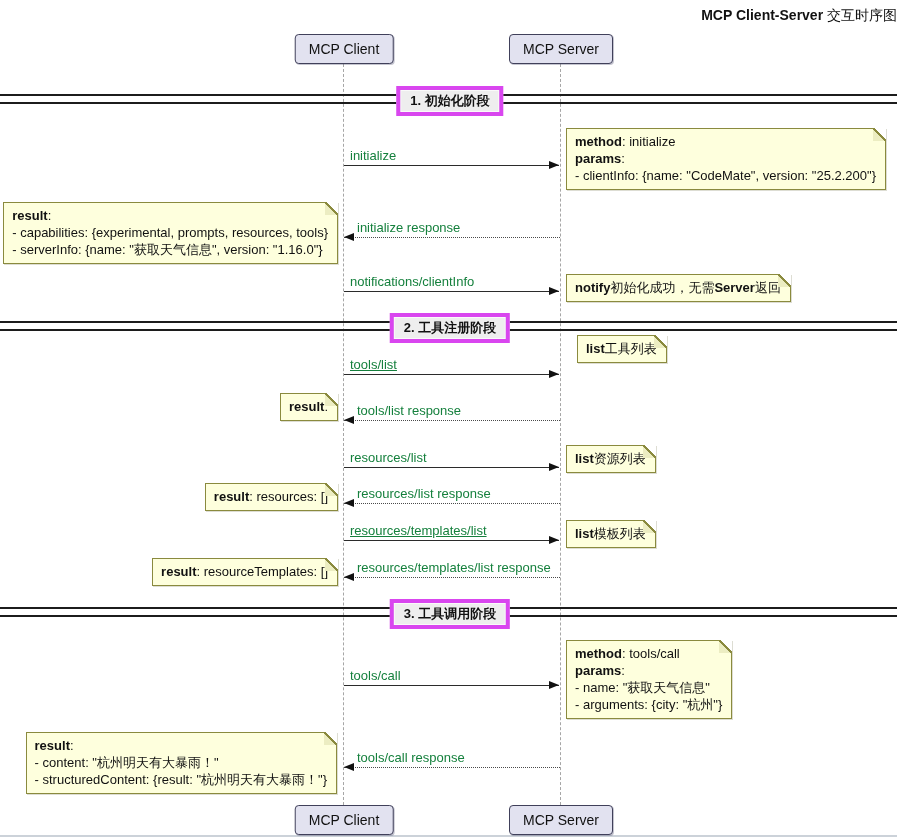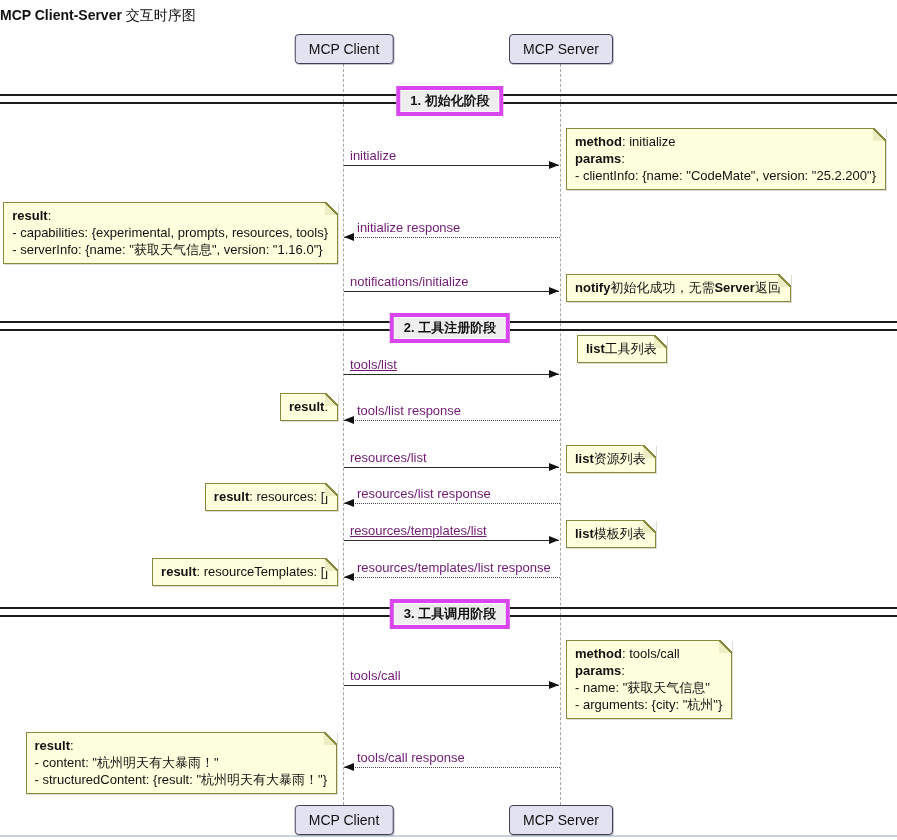--- a/index.html
+++ b/index.html
@@ -1,33 +1,33 @@
 <!DOCTYPE html>
 <html><head>
 <meta charset="utf-8">
 <style>
   html,body{margin:0;padding:0;background:#ffffff;}
   .canvas{position:relative;width:897px;height:840px;background:#ffffff;overflow:hidden;
           font-family:"Liberation Sans","DejaVu Sans",sans-serif;color:#111;}
 
-  .title{position:absolute;top:7px;left:0;width:897px;text-align:left;font-size:14px;z-index:6;}
+  .title{position:absolute;top:7px;left:0;width:897px;text-align:right;font-size:14px;z-index:6;}
   .title .b{font-weight:bold;}
 
   .lifeline{position:absolute;width:0;border-left:1px dashed #a6a6a6;z-index:1;}
 
   .participant{position:absolute;transform:translateX(-50%);background:#E2E2F0;border:1px solid #40405a;
                border-radius:4px;padding:0 13px;height:28px;line-height:28px;font-size:14px;z-index:6;
                box-shadow:1px 1px 0 rgba(90,90,120,.35);}
 
   .divline{position:absolute;left:0;width:897px;height:2px;background:#1c1c1c;z-index:2;}
   .divlabel{position:absolute;transform:translateX(-50%);left:450px;background:#EEEEEE;border:4px solid #d946ef;
             box-shadow:inset 0 0 0 1px #fafafa;padding:1px 10px;font-size:13px;font-weight:bold;
             line-height:20px;white-space:nowrap;z-index:5;}
 
-  .msg-label{position:absolute;font-size:13px;line-height:15px;white-space:nowrap;z-index:3;color:#701a75;}
+  .msg-label{position:absolute;font-size:13px;line-height:15px;white-space:nowrap;z-index:3;color:#15803d;}
   .msg-line{position:absolute;height:0;z-index:3;}
   .msg-line.solid{border-top:1.2px solid #2b2b2b;}
   .msg-line.dotted{border-top:1.4px dotted #4a4a4a;}
   .msg-line .ah{position:absolute;width:0;height:0;top:-5px;}
   .msg-line .ah.r{right:0;border-left:10px solid #111;border-top:4.5px solid transparent;border-bottom:4.5px solid transparent;}
   .msg-line .ah.l{left:0;border-right:10px solid #111;border-top:4.5px solid transparent;border-bottom:4.5px solid transparent;}
 
   .note{position:absolute;background:#FEFFDD;border:1px solid #8a8a3e;padding:4px 9px 5px 8px;
         font-size:13px;line-height:17px;white-space:nowrap;z-index:4;
         box-shadow:1px 1px 0 rgba(120,120,80,.25);}
@@ -68,21 +68,21 @@
   <div class="msg-label" style="left:350px;top:148px;">initialize</div>
   <div class="msg-line solid" style="left:344px;top:165px;width:215px;">
       <span class="ah r"></span>
     </div>
 
   <div class="msg-label" style="left:357px;top:220px;">initialize response</div>
   <div class="msg-line dotted" style="left:344px;top:237px;width:216px;">
       <span class="ah l"></span>
     </div>
 
-  <div class="msg-label" style="left:350px;top:274px;">notifications/initialize</div>
+  <div class="msg-label" style="left:350px;top:274px;">notifications/clientInfo</div>
   <div class="msg-line solid" style="left:344px;top:291px;width:215px;">
       <span class="ah r"></span>
     </div>
 
   <div class="msg-label" style="left:350px;top:357px;text-decoration:underline;">tools/list</div>
   <div class="msg-line solid" style="left:344px;top:374px;width:215px;">
       <span class="ah r"></span>
     </div>
 
   <div class="msg-label" style="left:357px;top:403px;">tools/list response</div>

